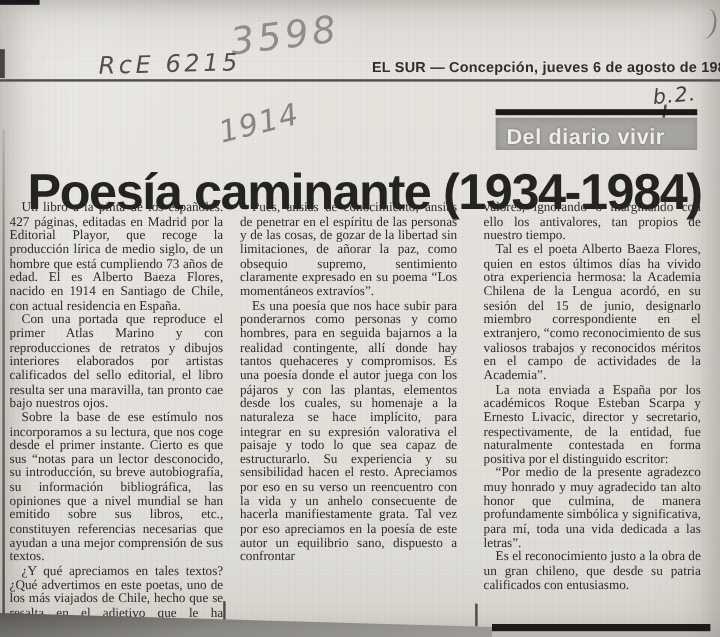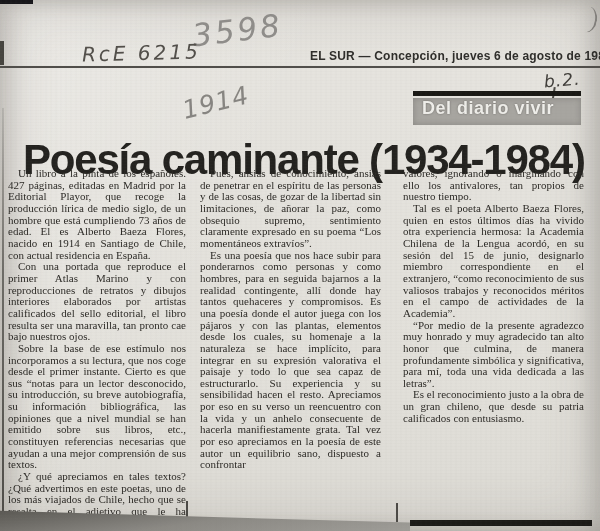--- a/index.html
+++ b/index.html
@@ -28,21 +28,21 @@
     position:absolute;left:310px;top:49px;width:285px;text-align:right;
     font-family:"Liberation Sans", sans-serif;font-weight:bold;font-size:12px;color:#2e2d2a;
     letter-spacing:.2px;white-space:nowrap;
   }
   .rule-top{position:absolute;left:0;top:66px;width:600px;height:2px;background:#504e4a;}
 
   .label-bar{position:absolute;left:413px;top:91px;width:168px;height:5px;background:#191814;}
   .label-box{
     position:absolute;left:413px;top:98px;width:168px;height:27px;background:#a7a5a0;
     box-shadow:inset 0 0 6px rgba(90,88,84,.4);
-    display:flex;align-items:flex-start;
+    display:flex;align-items:flex-end;
   }
   .label-box span{
     font-family:"Liberation Sans", sans-serif;font-weight:bold;font-size:18px;color:#efeeea;
     padding-left:9px;letter-spacing:.5px;text-shadow:0 0 2px rgba(90,88,84,.8);white-space:nowrap;
   }
 
   .title{
     position:absolute;left:23px;top:136px;margin:0;width:560px;
     font-family:"Liberation Sans", sans-serif;font-weight:bold;font-size:42px;
     letter-spacing:-1.2px;color:#23221f;white-space:nowrap;
@@ -113,20 +113,21 @@
         <p class="para">Sobre la base de ese estímulo nos incorporamos a su lectura, que nos coge desde el primer instante. Cierto es que sus “notas para un lector desconocido, su introducción, su breve autobiografía, su información bibliográfica, las opiniones que a nivel mundial se han emitido sobre sus libros, etc., constituyen referencias necesarias que ayudan a una mejor comprensión de sus textos.</p>
         <p class="para">¿Y qué apreciamos en tales textos? ¿Qué advertimos en este poetas, uno de los más viajados de Chile, hecho que se resalta en el adjetivo que le ha permitido calificar su poesía desde el propio título del libro?</p>
       </div>
     <div class="col col-2">
         <p class="para">Pues, ansias de conocimiento, ansias de penetrar en el espíritu de las personas y de las cosas, de gozar de la libertad sin limitaciones, de añorar la paz, como obsequio supremo, sentimiento claramente expresado en su poema “Los momentáneos extravíos”.</p>
         <p class="para">Es una poesía que nos hace subir para ponderarnos como personas y como hombres, para en seguida bajarnos a la realidad contingente, allí donde hay tantos quehaceres y compromisos. Es una poesía donde el autor juega con los pájaros y con las plantas, elementos desde los cuales, su homenaje a la naturaleza se hace implícito, para integrar en su expresión valorativa el paisaje y todo lo que sea capaz de estructurarlo. Su experiencia y su sensibilidad hacen el resto. Apreciamos por eso en su verso un reencuentro con la vida y un anhelo consecuente de hacerla manifiestamente grata. Tal vez por eso apreciamos en la poesía de este autor un equilibrio sano, dispuesto a confrontar</p>
       </div>
     <div class="col col-3">
         <p class="para no-indent">valores, ignorando o marginando con ello los antivalores, tan propios de nuestro tiempo.</p>
         <p class="para">Tal es el poeta Alberto Baeza Flores, quien en estos últimos días ha vivido otra experiencia hermosa: la Academia Chilena de la Lengua acordó, en su sesión del 15 de junio, designarlo miembro correspondiente en el extranjero, “como reconocimiento de sus valiosos trabajos y reconocidos méritos en el campo de actividades de la Academia”.</p>
+        <p class="para">La nota enviada a España por los académicos Roque Esteban Scarpa y Ernesto Livacic, director y secretario, respectivamente, de la entidad, fue naturalmente contestada en forma positiva por el distinguido escritor:</p>
         <p class="para">“Por medio de la presente agradezco muy honrado y muy agradecido tan alto honor que culmina, de manera profundamente simbólica y significativa, para mí, toda una vida dedicada a las letras”.</p>
         <p class="para">Es el reconocimiento justo a la obra de un gran chileno, que desde su patria calificados con entusiasmo.</p>
       </div>
   </div>
 
 
   <div class="tick tick-1"></div>
   <div class="tick tick-2"></div>
   <div class="bottom-bar"></div>
   <div class="bottom-shadow"></div>

